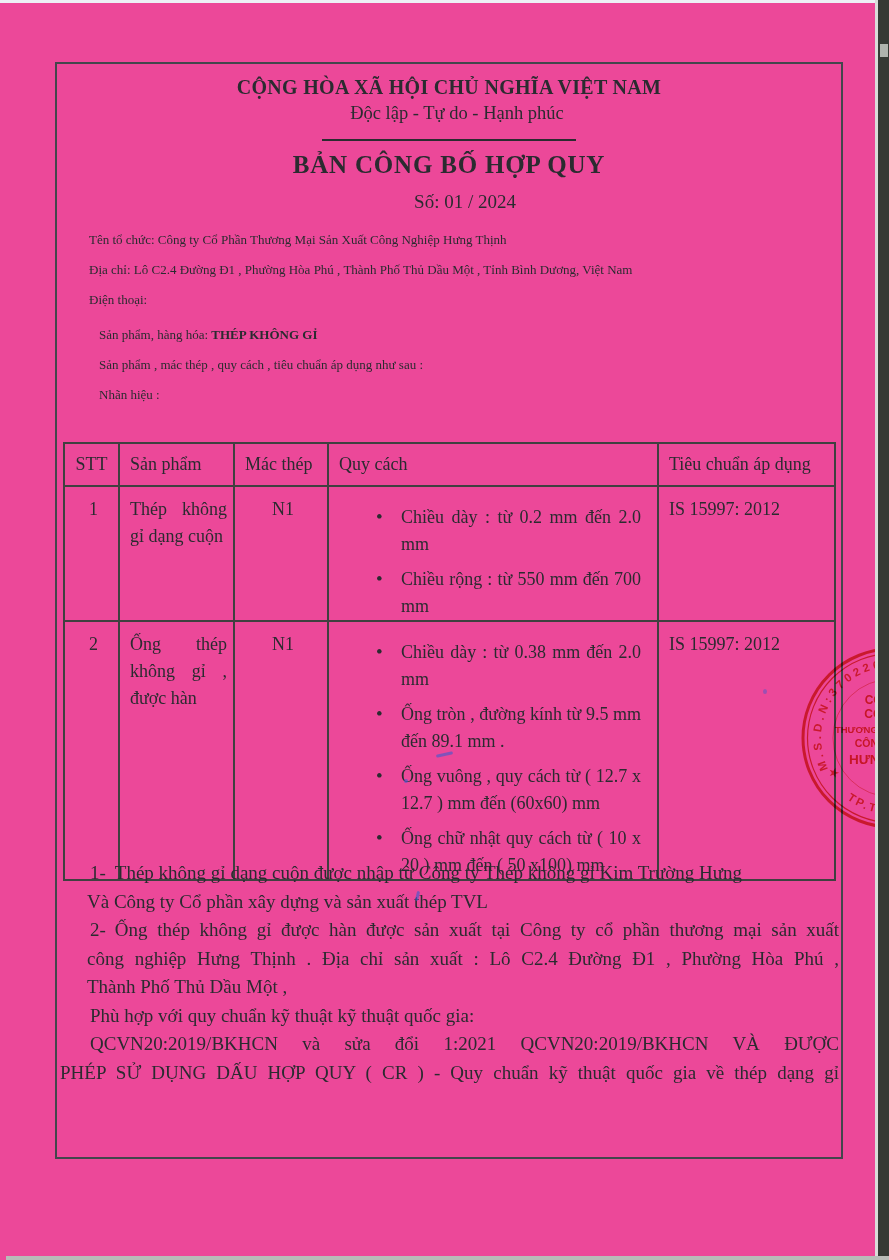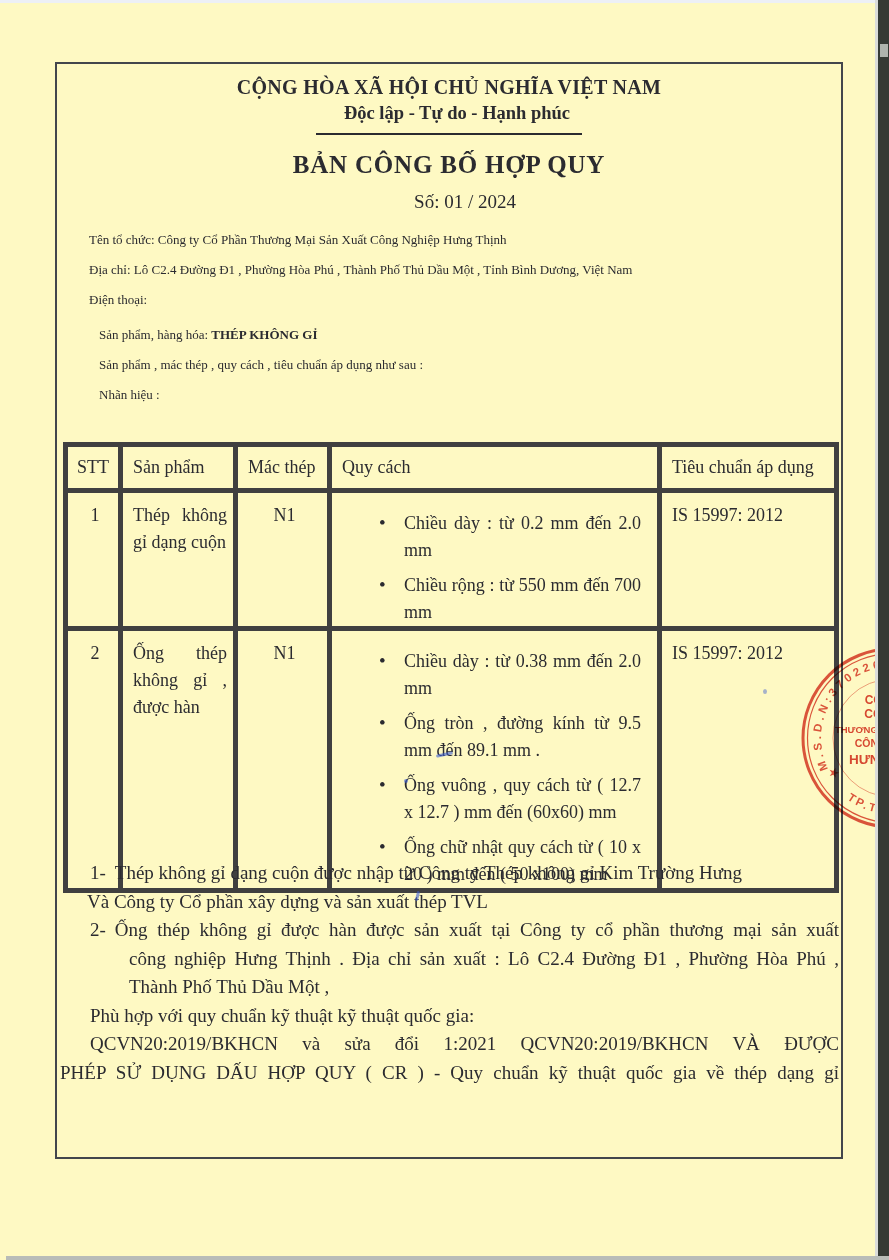--- a/index.html
+++ b/index.html
@@ -1,67 +1,67 @@
 <!DOCTYPE html>
 <html><head>
 <meta charset="utf-8">
 <style>
   html,body{margin:0;padding:0;background:#e8e8e8;}
   .page{
     position:relative; width:889px; height:1260px; margin:0 auto;
-    background:#fef9c3; overflow:hidden;
+    background:#ec4899; overflow:hidden;
     font-family:"Liberation Serif","DejaVu Serif",serif; color:#2b2b30;
   }
   
   .edge-top{position:absolute;left:0;top:0;width:100%;height:3px;background:#edf0f6;}
   .edge-right{position:absolute;top:0;right:0;width:11px;height:1257px;background:#353a35;}
   .edge-right-line{position:absolute;top:0;right:11px;width:3px;height:1257px;background:#dadcda;}
   .edge-notch{position:absolute;top:44px;right:1px;width:8px;height:13px;background:#aeb4ae;}
   .edge-bottom{position:absolute;left:6px;bottom:0;width:883px;height:4px;background:#b8bcb8;}
   
   .frame{
     position:absolute; left:55px; top:62px; width:788px; height:1097px;
     border:2px solid #43464c; box-sizing:border-box;
   }
   .nat-header{position:absolute;top:12px;left:0;width:100%;text-align:center;
     font-size:20px;font-weight:bold;letter-spacing:.3px;}
   .motto-wrap{position:absolute;top:39px;left:0;width:100%;text-align:center;}
-  .motto{display:inline-block;font-size:18.5px;font-weight:bold;
-    padding:0 12px 9px 28px;border-bottom:2px solid #2b2b30;}
+  .motto{display:inline-block;font-size:18.5px;font-weight:normal;
+    padding:0 12px 15px 28px;border-bottom:2px solid #2b2b30;}
   .doc-title{position:absolute;top:87px;left:0;width:100%;text-align:center;
     font-size:25px;font-weight:bold;letter-spacing:.8px;}
   .doc-no{position:absolute;top:127px;left:16px;width:100%;text-align:center;font-size:19px;}
   
   .org{position:absolute;top:161px;left:32px;width:730px;font-size:13px;line-height:30px;}
   .org .indent{margin-left:10px;}
   .org .gap{margin-top:5px;}
   .bold{font-weight:bold;}
   
   table.products{
     position:absolute;left:6px;top:378px;width:771px;
     border-collapse:collapse;table-layout:fixed;font-size:18px;
   }
-  table.products th,table.products td{border:5px solid #404040;margin-left:40px;}
+  table.products th,table.products td{border:2px solid #404040;margin-left:40px;}
   table.products th{height:41px;font-weight:normal;text-align:left;padding:0 8px 0 10px;}
   table.products th.c{text-align:center;padding:0;}
   table.products td{vertical-align:top;padding:9px 6px 0 10px;line-height:27px;}
   td.cell-stt,td.cell-mac{text-align:center;padding-left:0;padding-right:0;}
   td.cell-sp{text-align:justify;padding-right:9px;}
   td.cell-qc{padding:2px 0 0 0;}
   td.cell-qc ul{margin:0;padding:0;list-style:none;}
   td.cell-qc li{position:relative;margin:8px 10px 0 62px;text-align:justify;line-height:27px;}
   td.cell-qc li .blt{position:absolute;left:-25px;top:-1px;font-size:19px;}
   tr.r1 td{height:92px;}
   tr.r2 td{height:233px;}
   
   .notes{position:absolute;left:2px;top:795px;width:780px;font-size:19px;line-height:28.5px;}
   .notes .mk{margin-right:9px;}
   .n-l1{margin-left:31px;}
   .n-l2{margin-left:28px;}
-  .n-cont{margin-left:70px;}
+  .n-cont{margin-left:28px;}
   .just{text-align:justify;text-align-last:justify;}
   .reg2{margin-left:1px;}
   
   .stamp{position:absolute;left:794px;top:640px;width:196px;height:196px;
     mix-blend-mode:multiply;opacity:.93;}
   .stamp text{font-family:"Liberation Sans","DejaVu Sans",sans-serif;font-weight:bold;}
   
   .ink{position:absolute;background:#3b5bd0;opacity:.6;border-radius:2px;}
   .ink.i1{left:436px;top:753px;width:17px;height:3px;transform:rotate(-12deg);}
   .ink.i2{left:404px;top:779px;width:4px;height:4px;border-radius:50%;}

